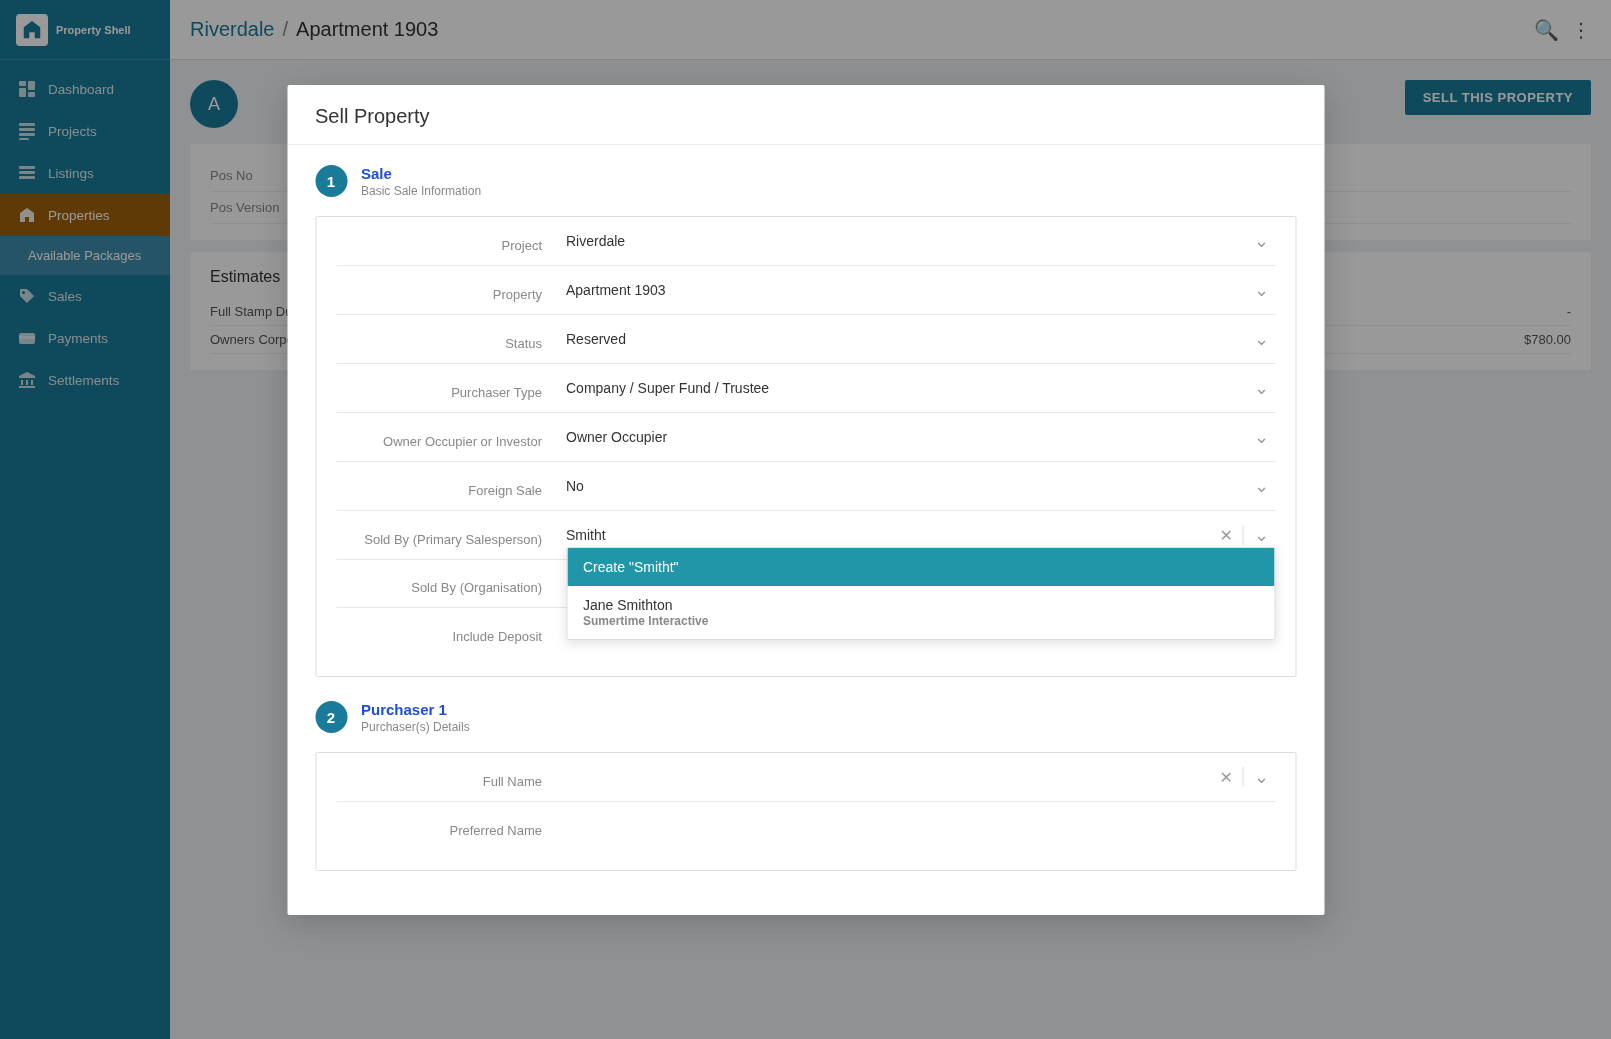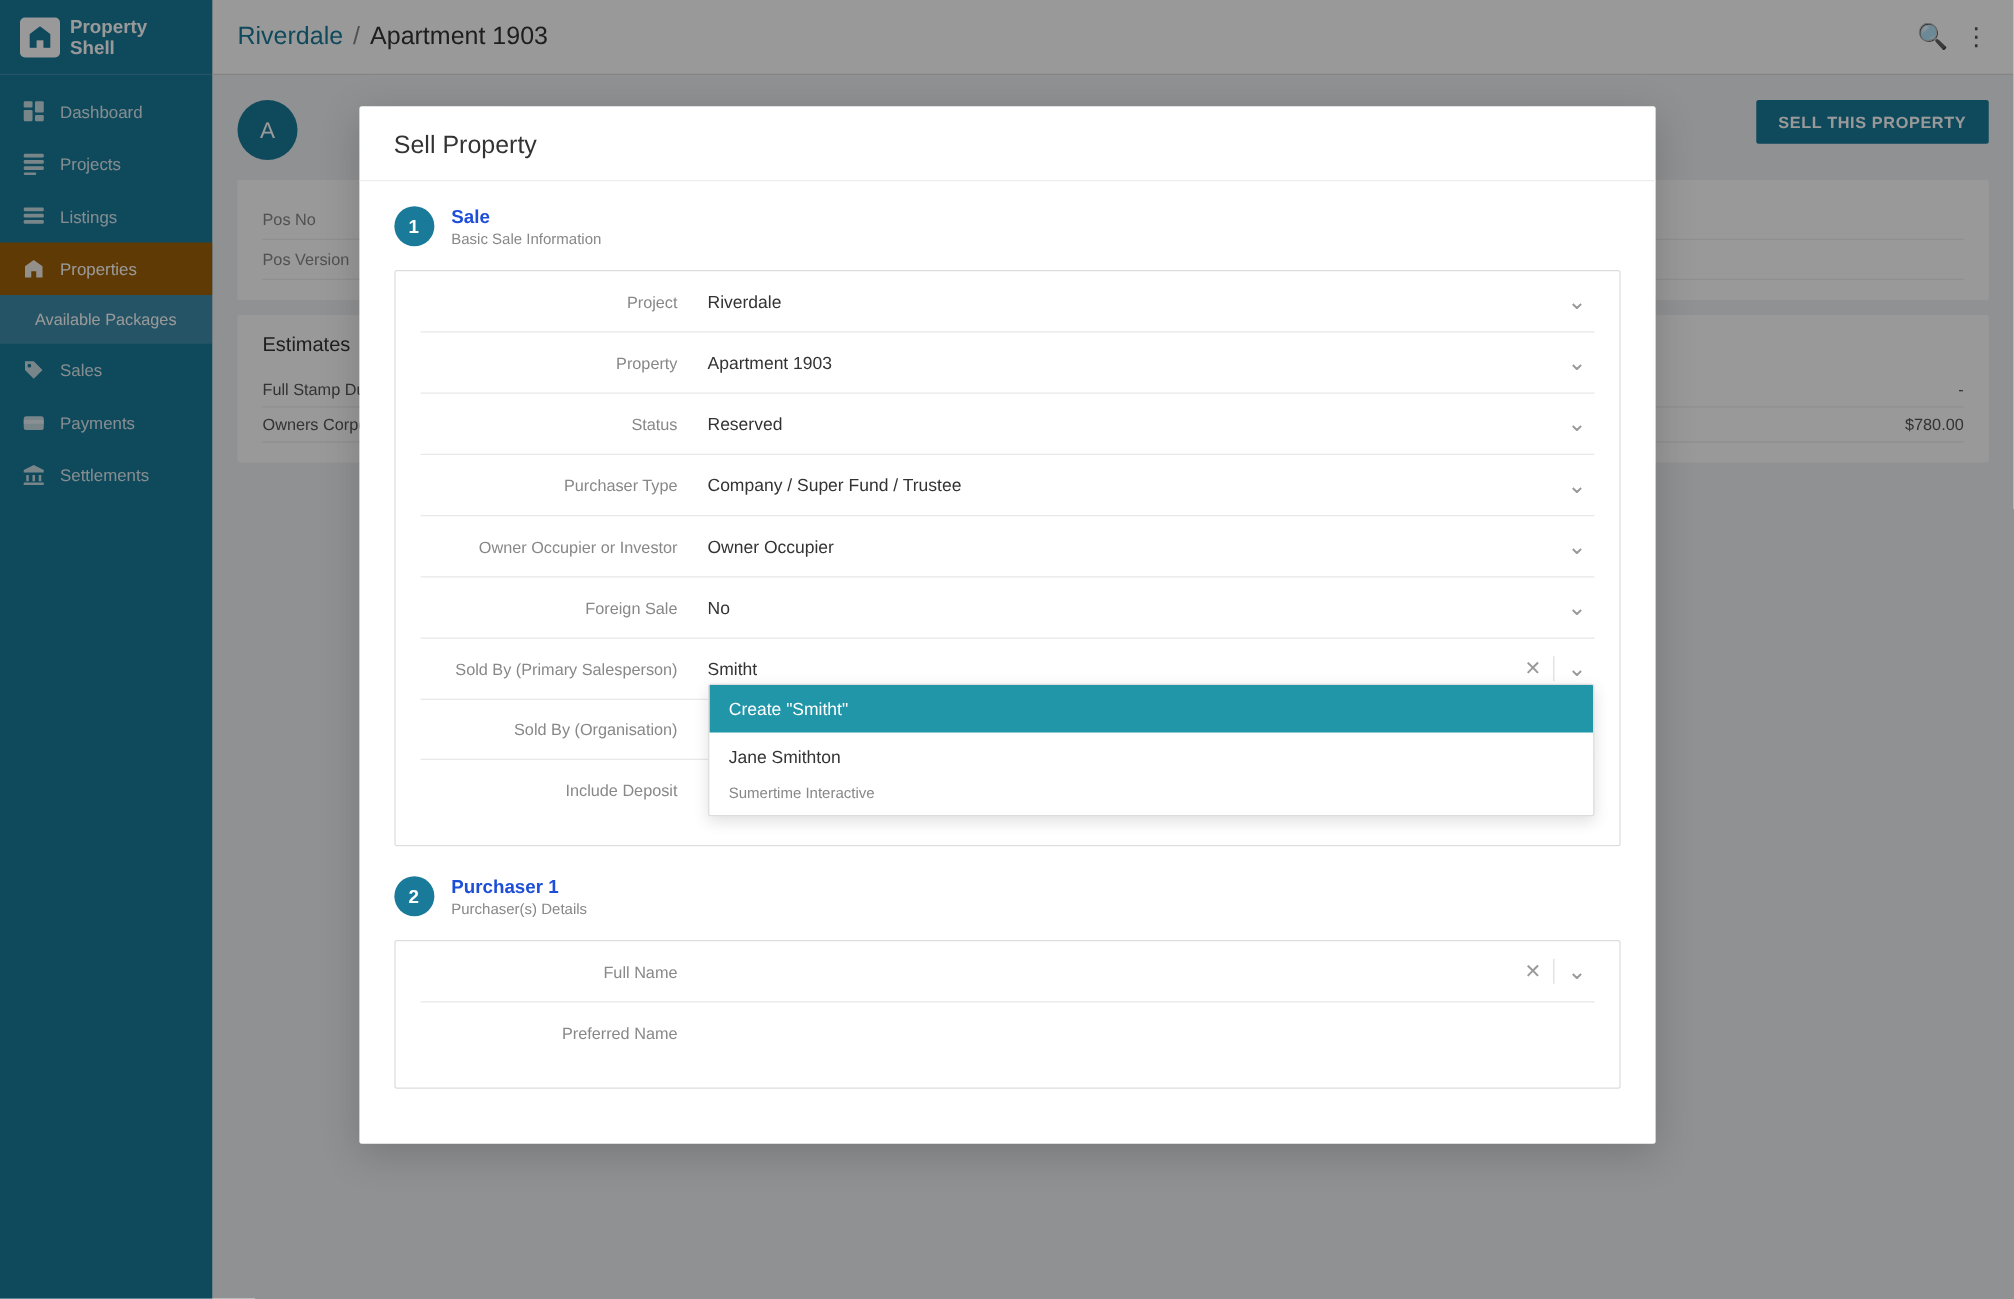--- a/index.html
+++ b/index.html
@@ -12,21 +12,21 @@
     }
     .sidebar-logo {
       background: #1a7a9a; padding: 14px 16px; display: flex; align-items: center; gap: 8px;
       height: 60px; border-bottom: 1px solid rgba(255,255,255,0.15);
     }
     .logo-icon {
       width: 32px; height: 32px; background: white; border-radius: 4px;
       display: flex; align-items: center; justify-content: center; flex-shrink: 0;
     }
     .logo-icon svg { width: 22px; height: 22px; }
-    .logo-text { color: white; font-size: 15px; font-weight: 600; }
+    .logo-text { color: white; font-size: 11px; font-weight: 600; }
     .sidebar-nav { display: flex; flex-direction: column; margin-top: 8px; }
     .sidebar-item {
       display: flex; align-items: center; gap: 12px; padding: 12px 18px;
       color: rgba(255,255,255,0.85); font-size: 13.5px; cursor: pointer;
     }
     .sidebar-item.active { background: #a16207; color: white; }
     .sidebar-item.sub-active { background: rgba(255,255,255,0.15); color: white; padding-left: 28px; font-size: 13px; }
     .sidebar-icon { width: 18px; height: 18px; opacity: 0.9; flex-shrink: 0; }
 
     
@@ -98,21 +98,21 @@
     .step-info { display: flex; flex-direction: column; }
     .step-title { font-size: 15px; font-weight: 700; color: #1d4ed8; }
     .step-subtitle { font-size: 12px; color: #888; margin-top: 2px; }
 
     
     .form-section {
       border: 1px solid #ddd; border-radius: 2px; padding: 0 20px 20px;
       margin-bottom: 24px; background: white;
     }
     .form-row {
-      display: flex; align-items: center; border-bottom: 1px solid #e8e8e8;
+      display: flex; align-items: flex-end; border-bottom: 1px solid #e8e8e8;
       padding: 12px 0; min-height: 48px; position: relative;
     }
     .form-row:last-child { border-bottom: none; gap: 24px; }
     .form-label {
       width: 230px; text-align: right; padding-right: 24px;
       color: #888; font-size: 13px; flex-shrink: 0;
     }
     .form-control {
       flex: 1; display: flex; align-items: center; position: relative;
     }
@@ -135,21 +135,21 @@
     .dropdown-list {
       position: absolute; top: 100%; left: 0; right: 0;
       background: white; border: 1px solid #ddd;
       z-index: 300; box-shadow: 0 4px 12px rgba(0,0,0,0.12);
       border-radius: 2px; overflow: hidden;
     }
     .dropdown-item {
       padding: 11px 16px; font-size: 14px; color: #333; cursor: pointer;
     }
     .dropdown-item.highlighted { background: #2196a8; color: white; }
-    .dropdown-item .sub-text { font-size: 12px; color: #888; margin-top: 14px; }
+    .dropdown-item .sub-text { font-size: 12px; color: #888; margin-top: 1px; font-weight: bold; }
 
     
     .purchaser-section { margin-top: 8px; }
 
     
     .estimates-section {
       background: white; border-radius: 2px; padding: 16px 20px; margin-top: 12px;
     }
     .estimates-title { font-size: 16px; color: #333; margin-bottom: 12px; }
     .est-row { display: flex; justify-content: space-between; padding: 6px 0; font-size: 13px; color: #555; border-bottom: 1px solid #eee; }

